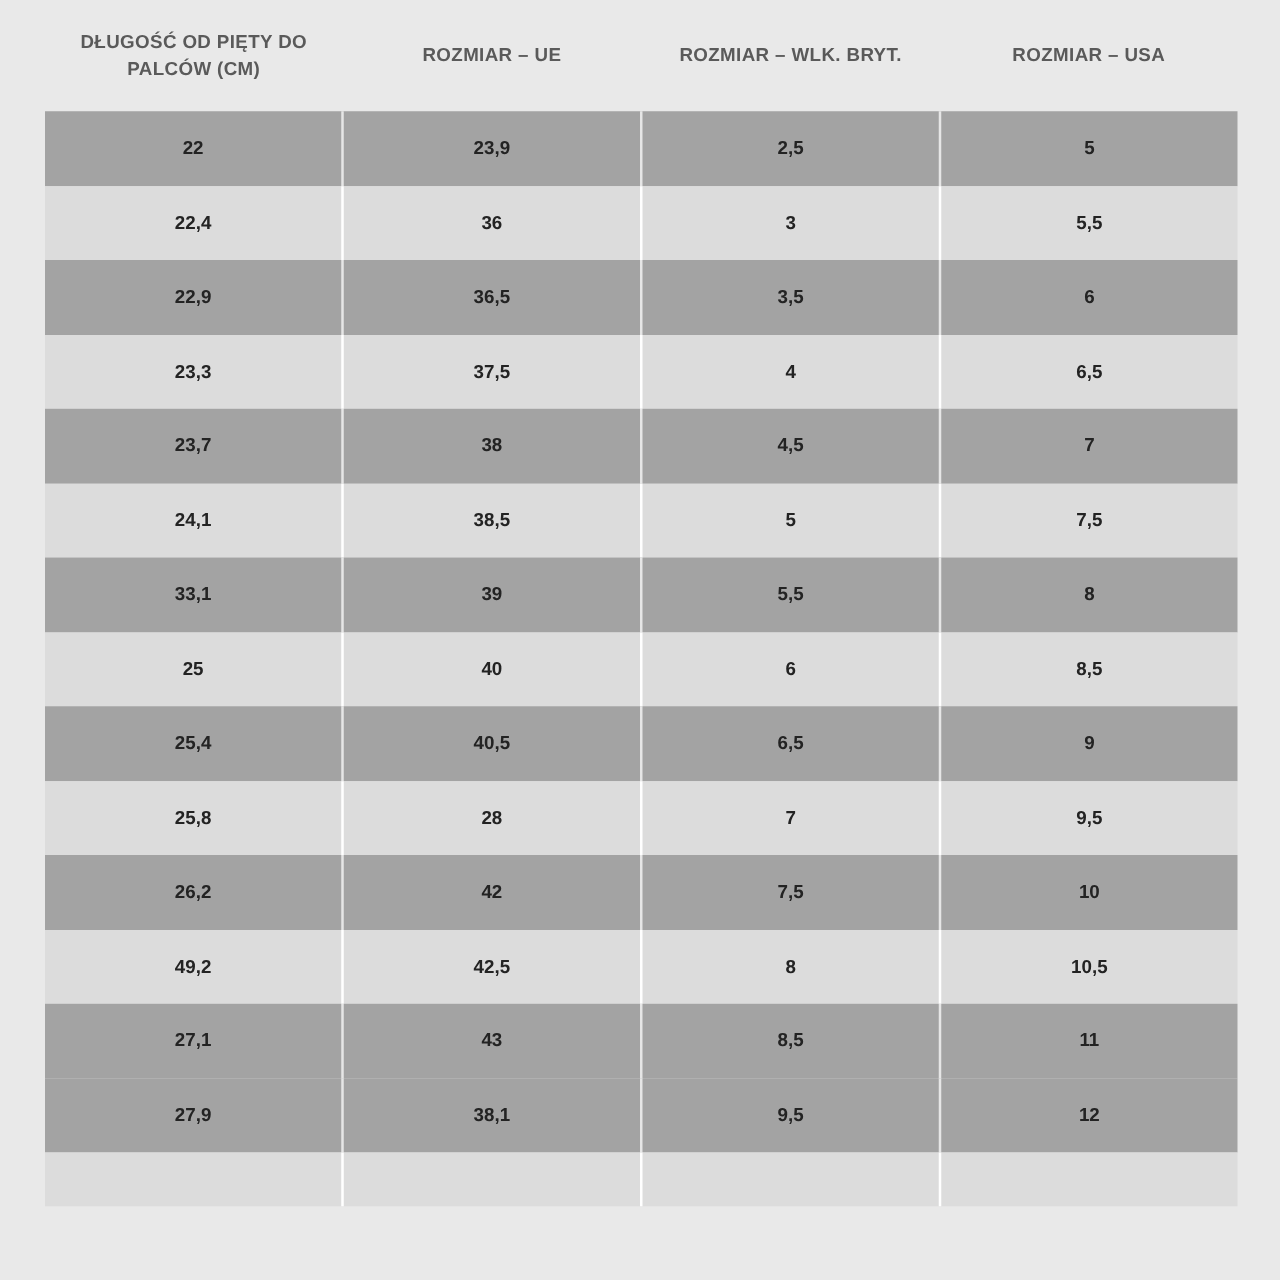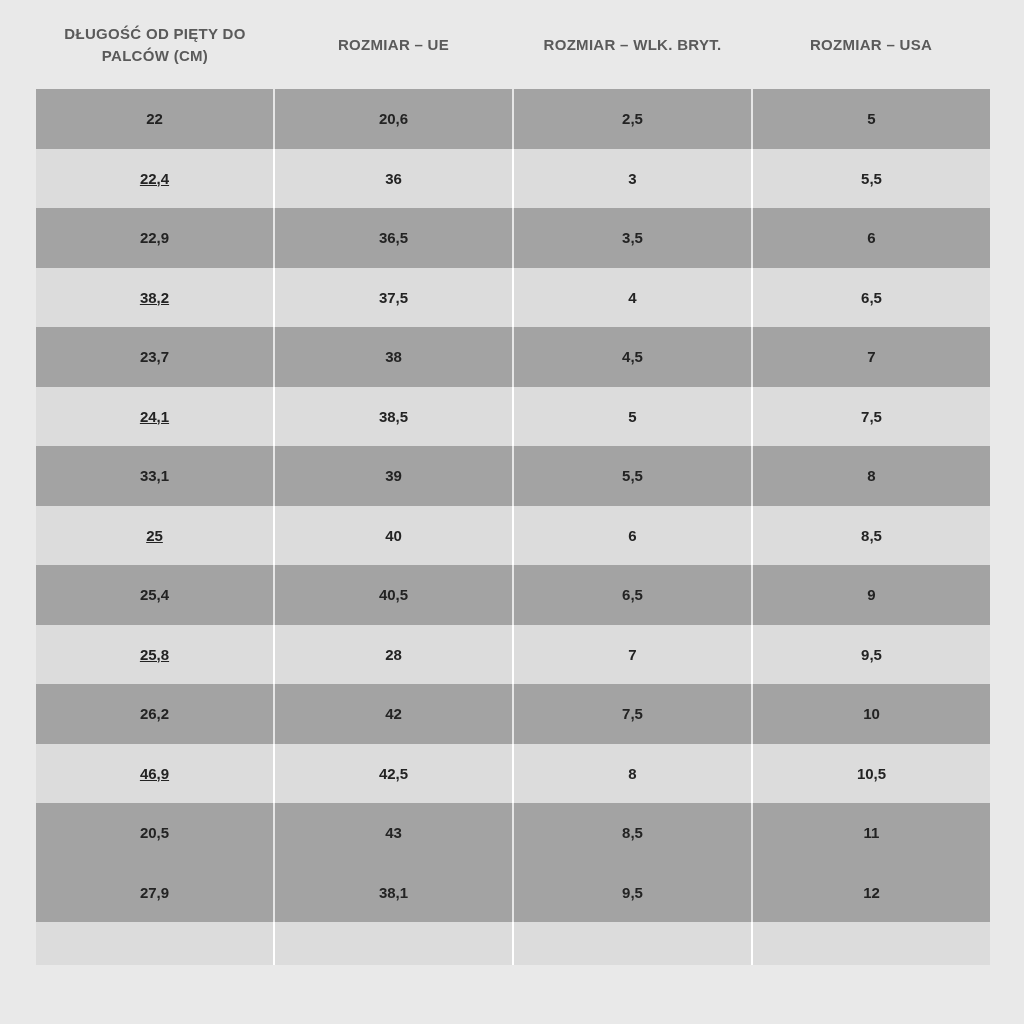--- a/index.html
+++ b/index.html
@@ -80,21 +80,20 @@
   }
   tbody tr.row-light td:first-child {
     border-left: 0;
   }
   tbody tr.row-dark td {
     background: #dcdcdc;
     border-left-color: #ffffff;
   }
   tbody tr.row-dark td:first-child {
     border-left: 0;
-    text-decoration: underline;
   }
 
   
   tbody tr.row-cut td {
     height: 43px;
     background: #dcdcdc;
     border-left-color: #ffffff;
   }
   tbody tr.row-cut td:first-child {
     border-left: 0;
@@ -116,38 +115,38 @@
         <tr>
           <th>DŁUGOŚĆ OD PIĘTY DO PALCÓW (cm)</th>
           <th>ROZMIAR – UE</th>
           <th>ROZMIAR – WLK. BRYT.</th>
           <th>ROZMIAR – USA</th>
         </tr>
       </thead>
       <tbody>
         <tr class="row-light">
           <td>22</td>
-          <td>20,6</td>
+          <td>23,9</td>
           <td>2,5</td>
           <td>5</td>
         </tr>
         <tr class="row-dark">
           <td>22,4</td>
           <td>36</td>
           <td>3</td>
           <td>5,5</td>
         </tr>
         <tr class="row-light">
           <td>22,9</td>
           <td>36,5</td>
           <td>3,5</td>
           <td>6</td>
         </tr>
         <tr class="row-dark">
-          <td>38,2</td>
+          <td>23,3</td>
           <td>37,5</td>
           <td>4</td>
           <td>6,5</td>
         </tr>
         <tr class="row-light">
           <td>23,7</td>
           <td>38</td>
           <td>4,5</td>
           <td>7</td>
         </tr>
@@ -181,27 +180,27 @@
           <td>7</td>
           <td>9,5</td>
         </tr>
         <tr class="row-light">
           <td>26,2</td>
           <td>42</td>
           <td>7,5</td>
           <td>10</td>
         </tr>
         <tr class="row-dark">
-          <td>46,9</td>
+          <td>49,2</td>
           <td>42,5</td>
           <td>8</td>
           <td>10,5</td>
         </tr>
         <tr class="row-light">
-          <td>20,5</td>
+          <td>27,1</td>
           <td>43</td>
           <td>8,5</td>
           <td>11</td>
         </tr>
         <tr class="row-light">
           <td>27,9</td>
           <td>38,1</td>
           <td>9,5</td>
           <td>12</td>
         </tr>

